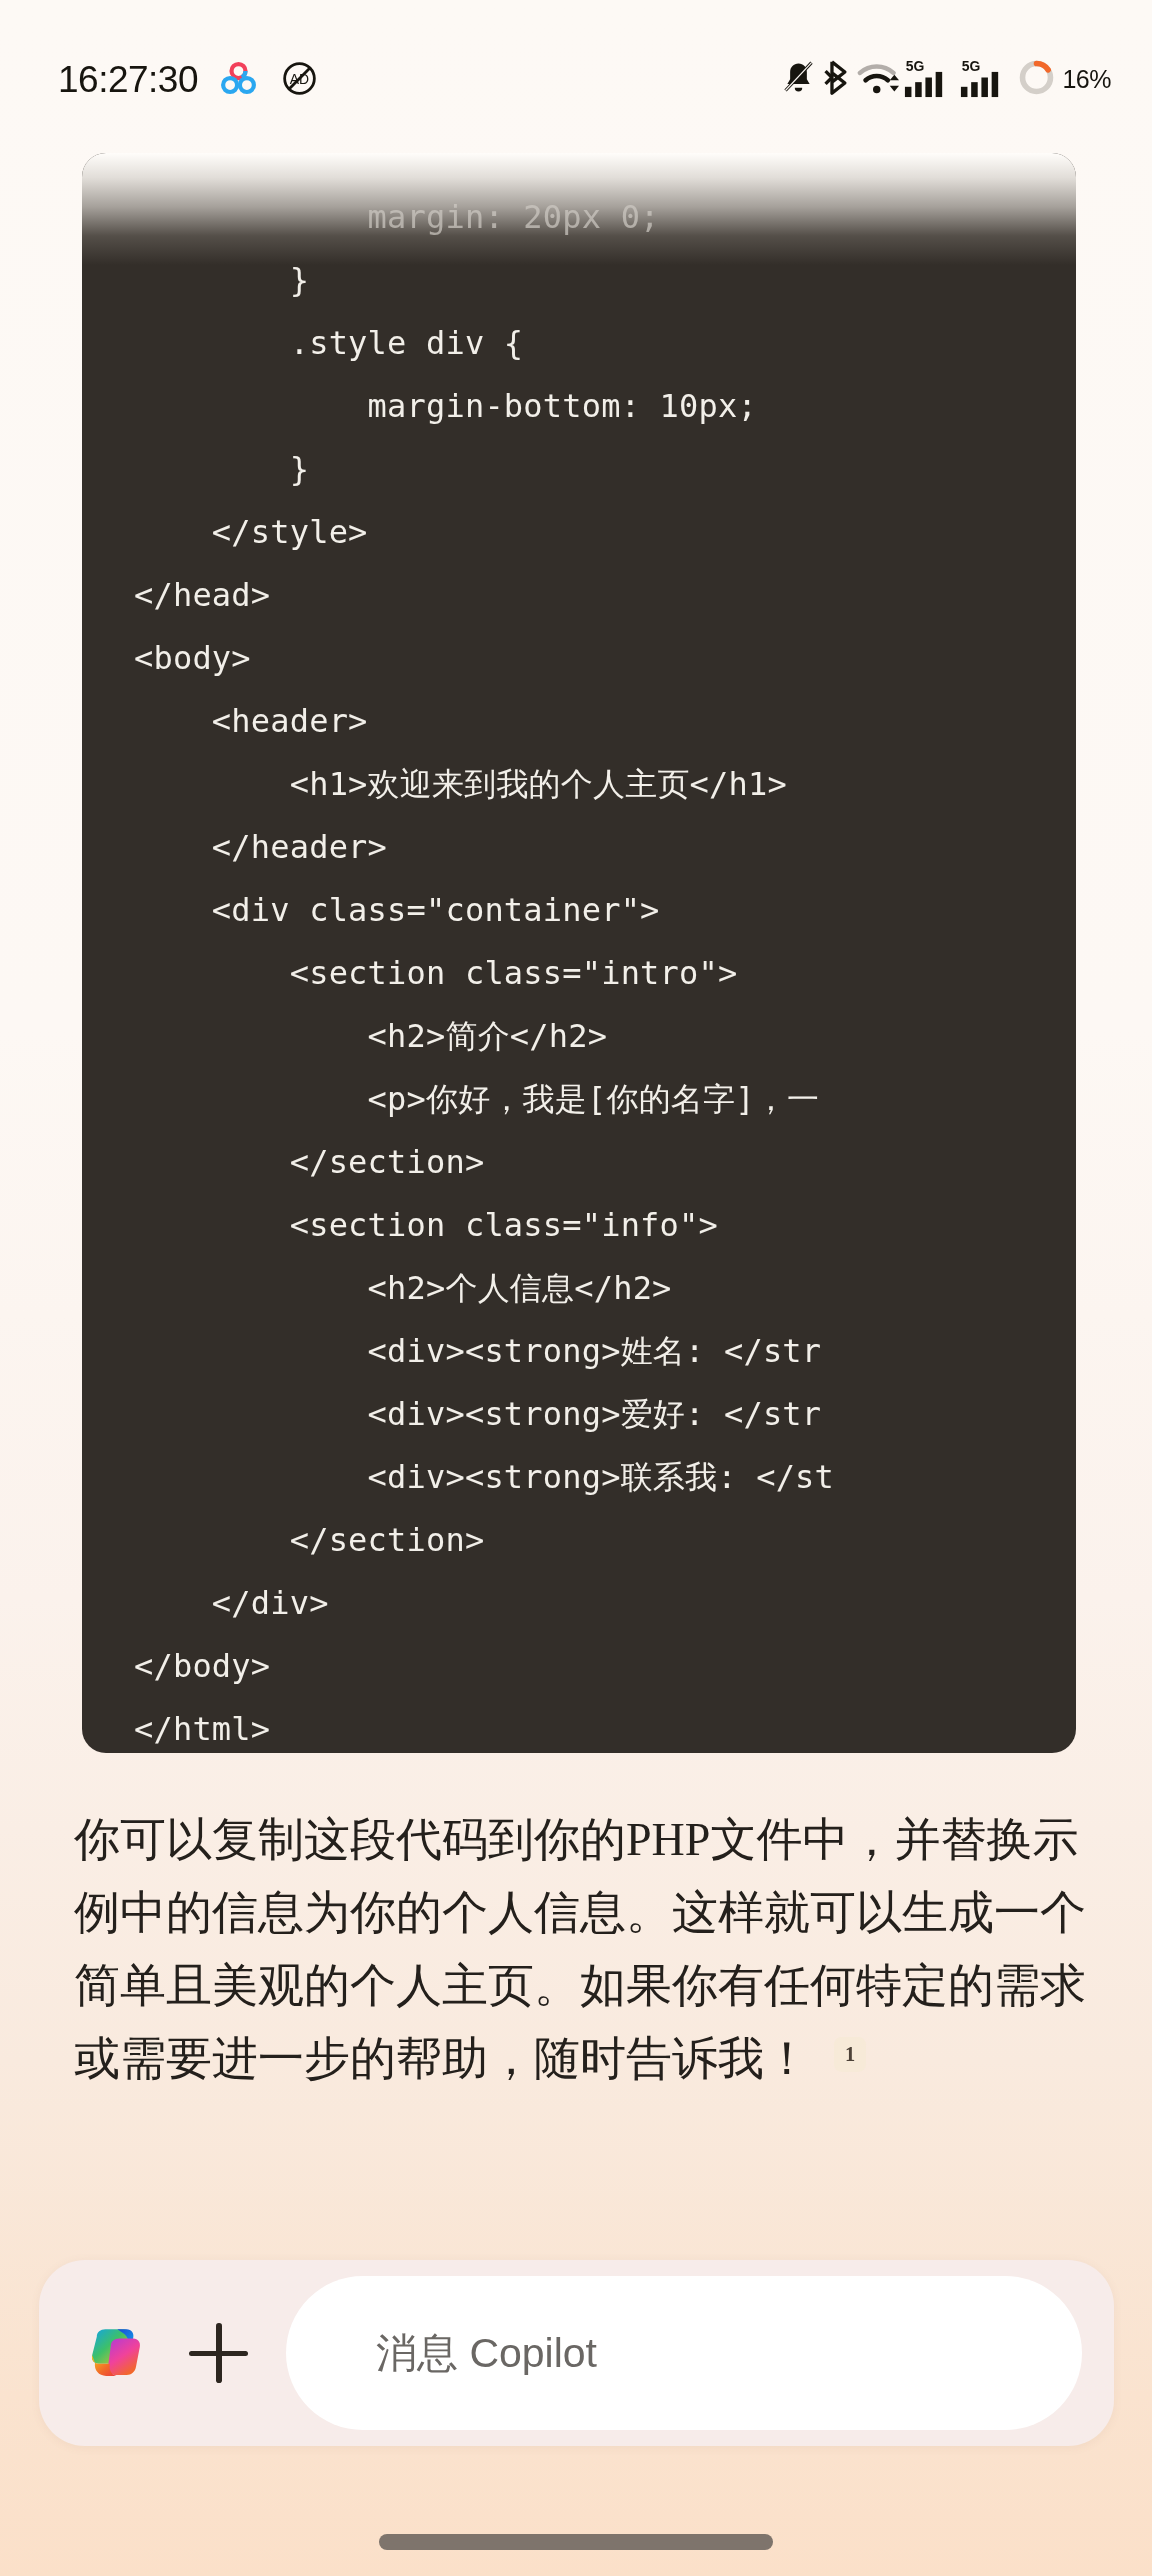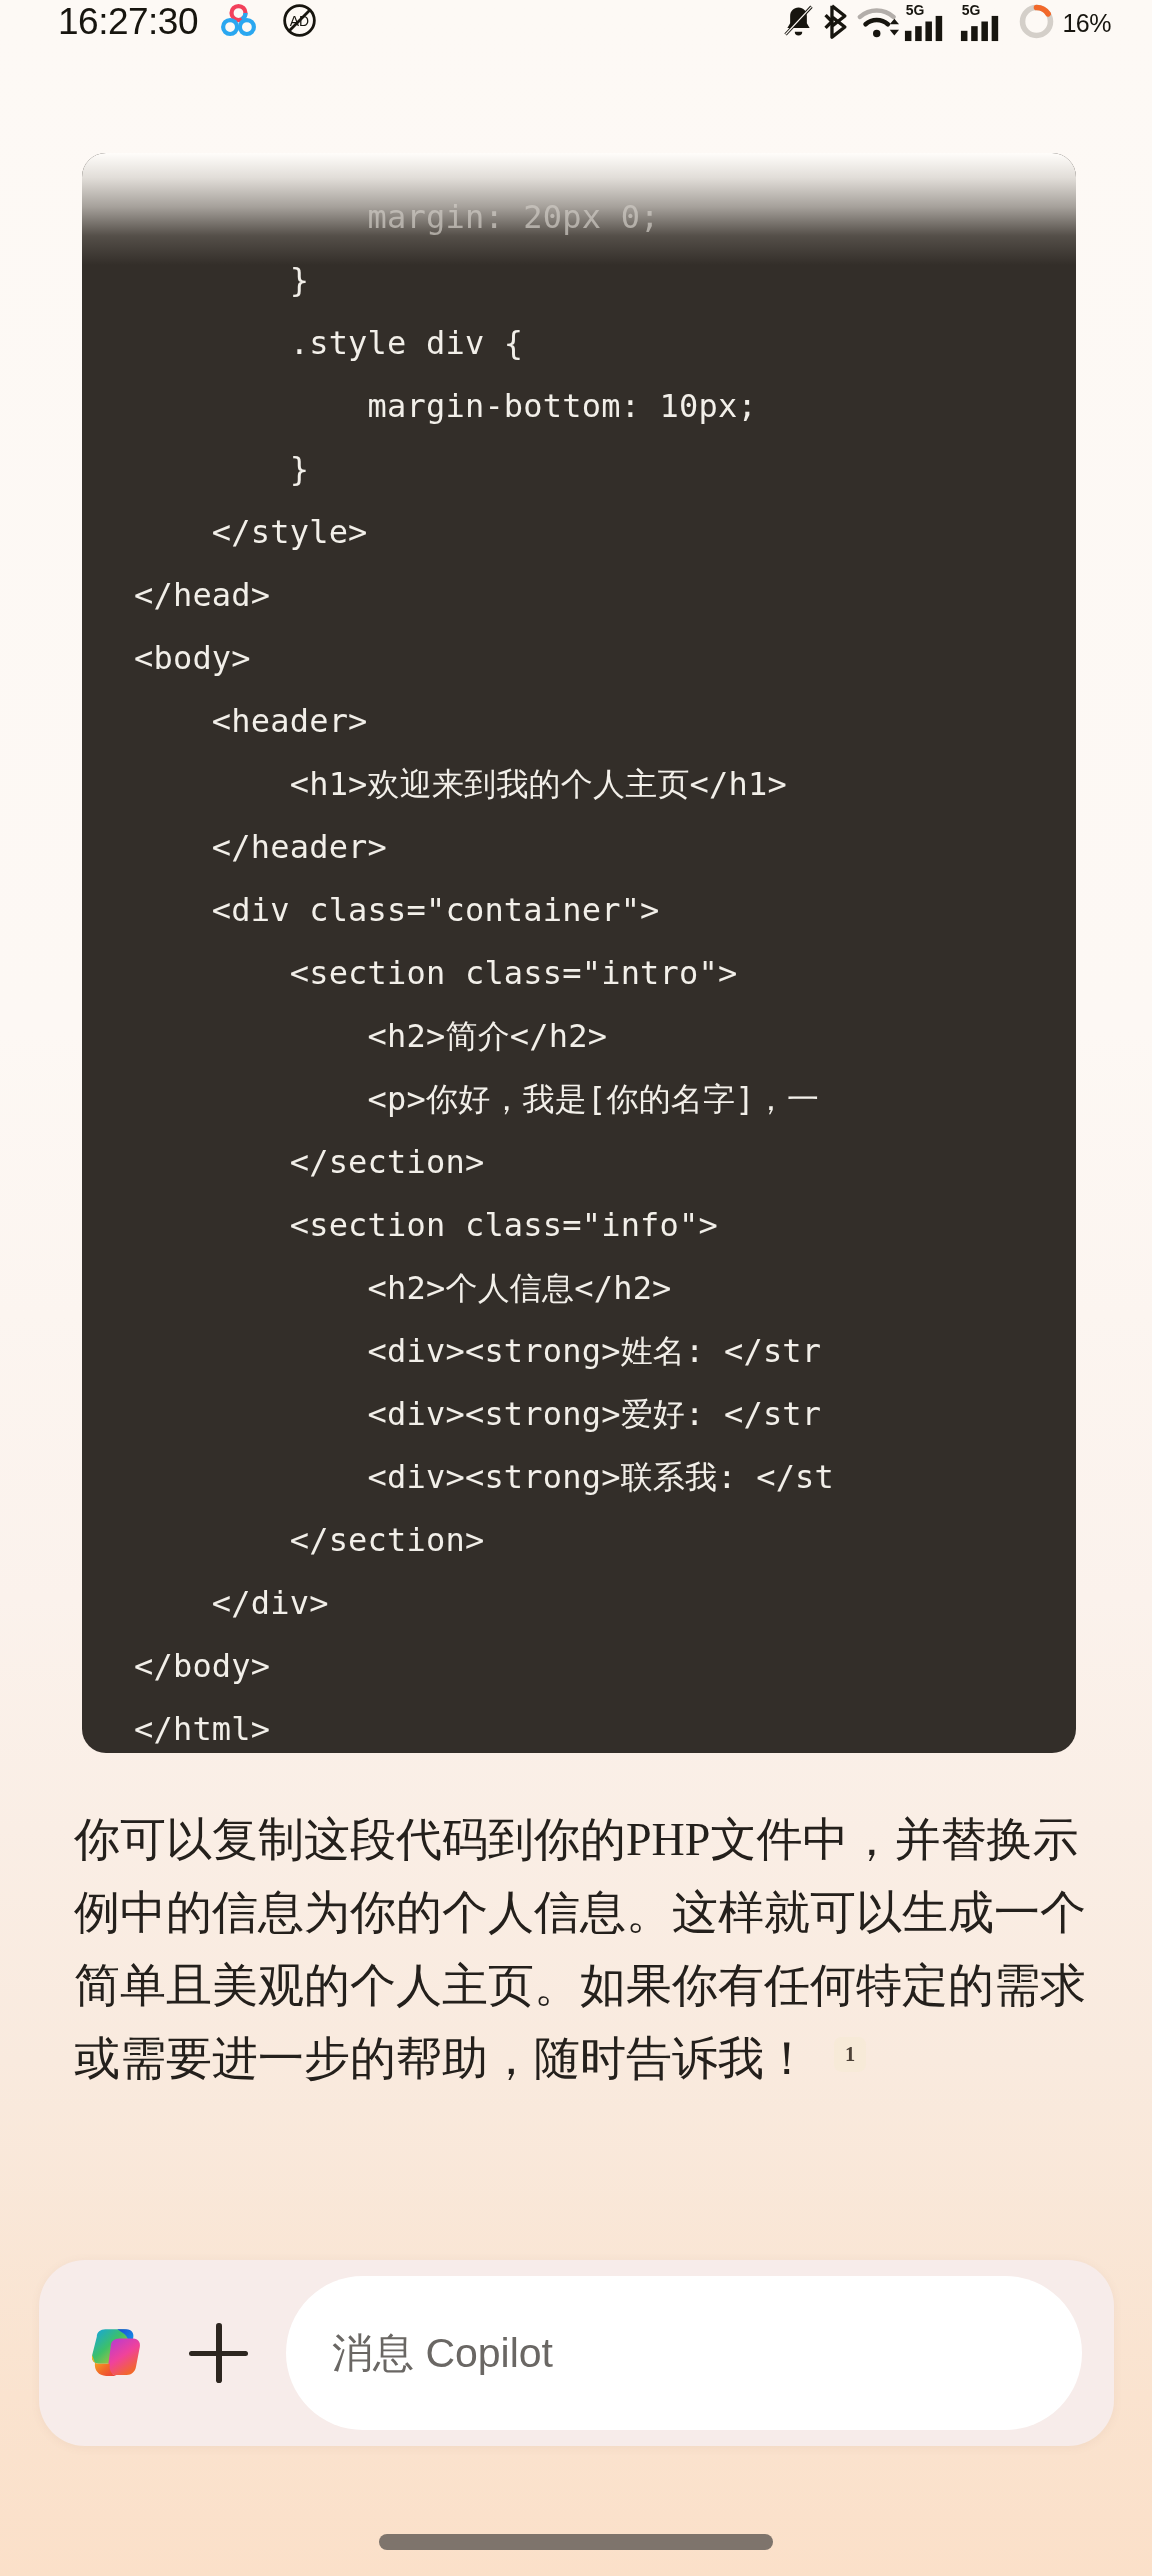--- a/index.html
+++ b/index.html
@@ -16,21 +16,21 @@
        #f9eade 80%,
        #fae3cf 93%,
        #fbe0c9 100%);
     position: relative;
   }
 
   
   .statusbar {
     height: 102px;
     display: flex;
-    align-items: flex-start;
+    align-items: flex-end;
     justify-content: space-between;
     padding: 0 41px 0 58px;
   }
   .sb-left { display: flex; align-items: center; gap: 20.4px; }
   .sb-time {
     font-size: 37px;
     font-weight: 500;
     color: #17150f;
     letter-spacing: -0.5px;
     font-family: "Liberation Sans", sans-serif;
@@ -139,20 +139,21 @@
     background: #ffffff;
     border-radius: 77px;
     display: flex;
     align-items: center;
     padding-left: 46px;
   }
   .input-ph {
     font-size: 41px;
     color: #6a6764;
     font-family: "Liberation Sans", "DejaVu Sans", sans-serif;
+    margin-left: 44px;
   }
 
   
   .home-ind {
     position: absolute;
     left: 50%; transform: translateX(-50%);
     bottom: 26px;
     width: 394px; height: 16px;
     background: #7e746c;
     border-radius: 9.3px;

